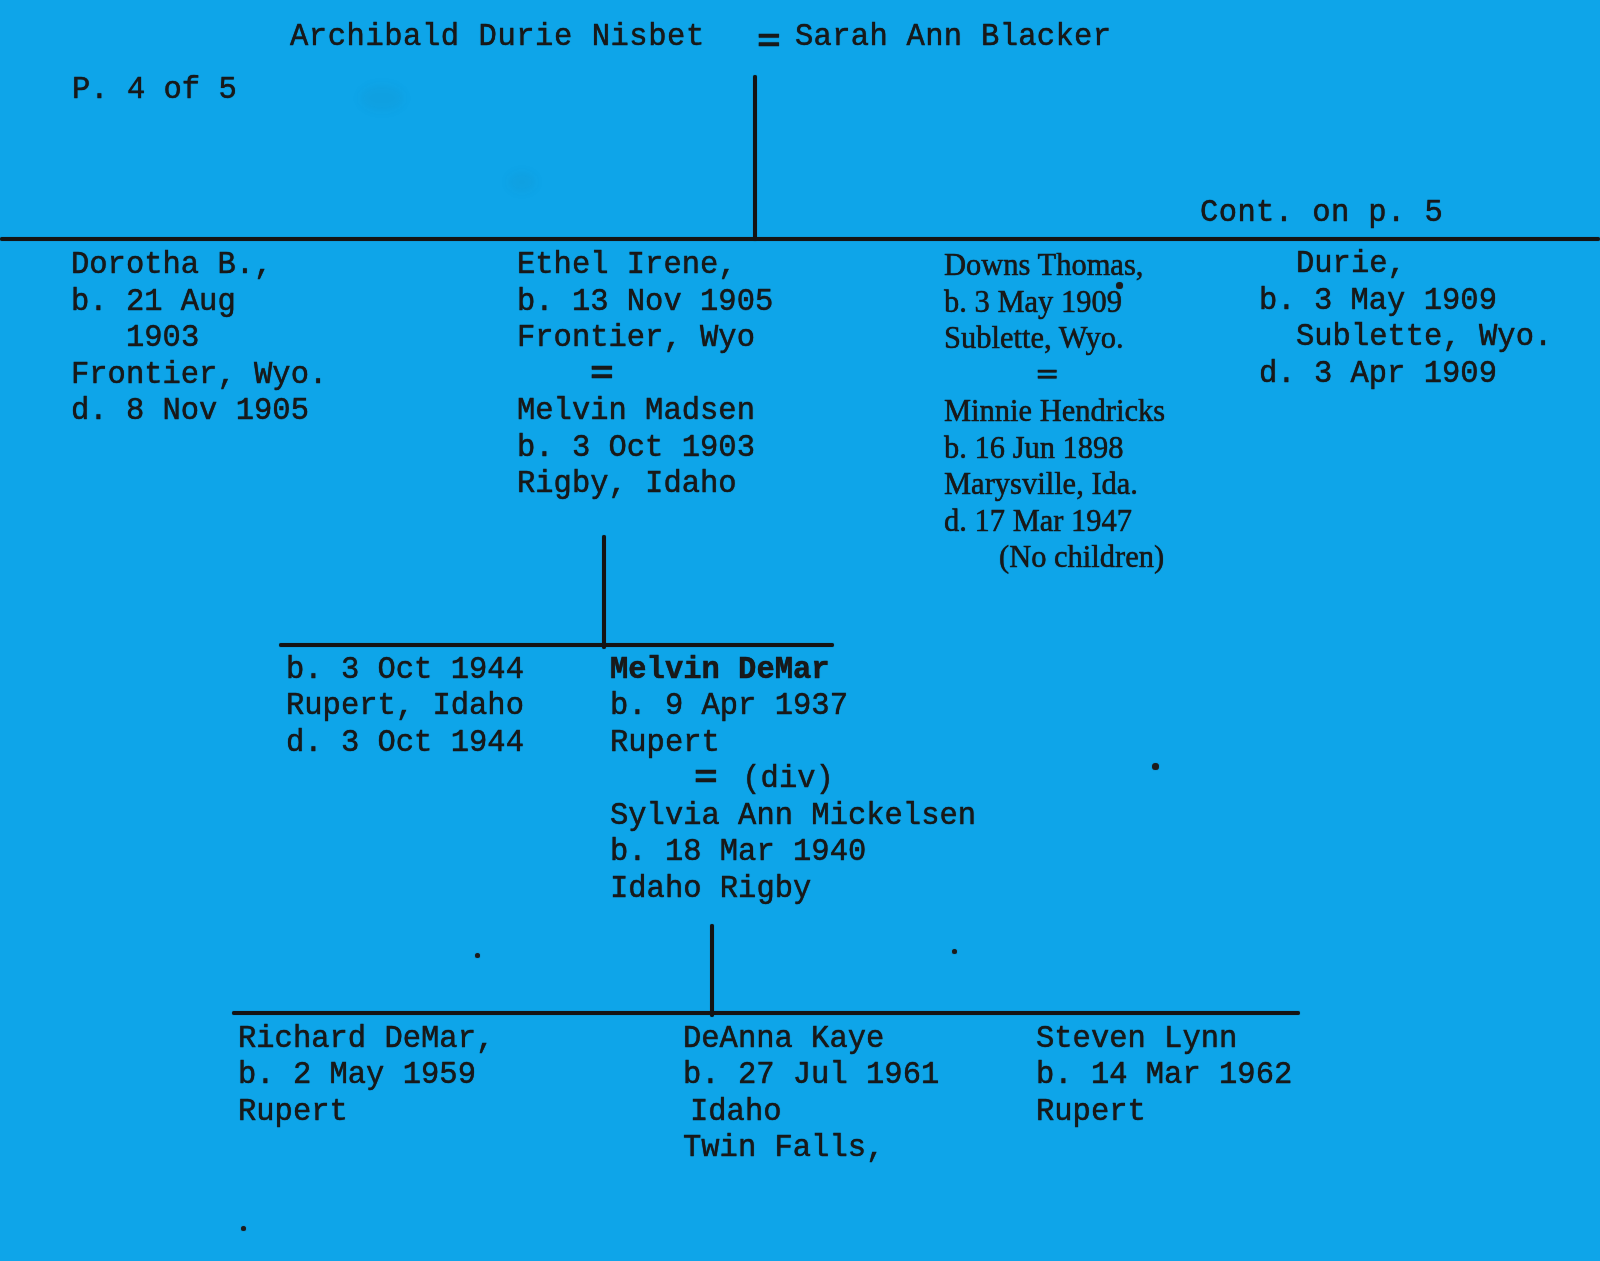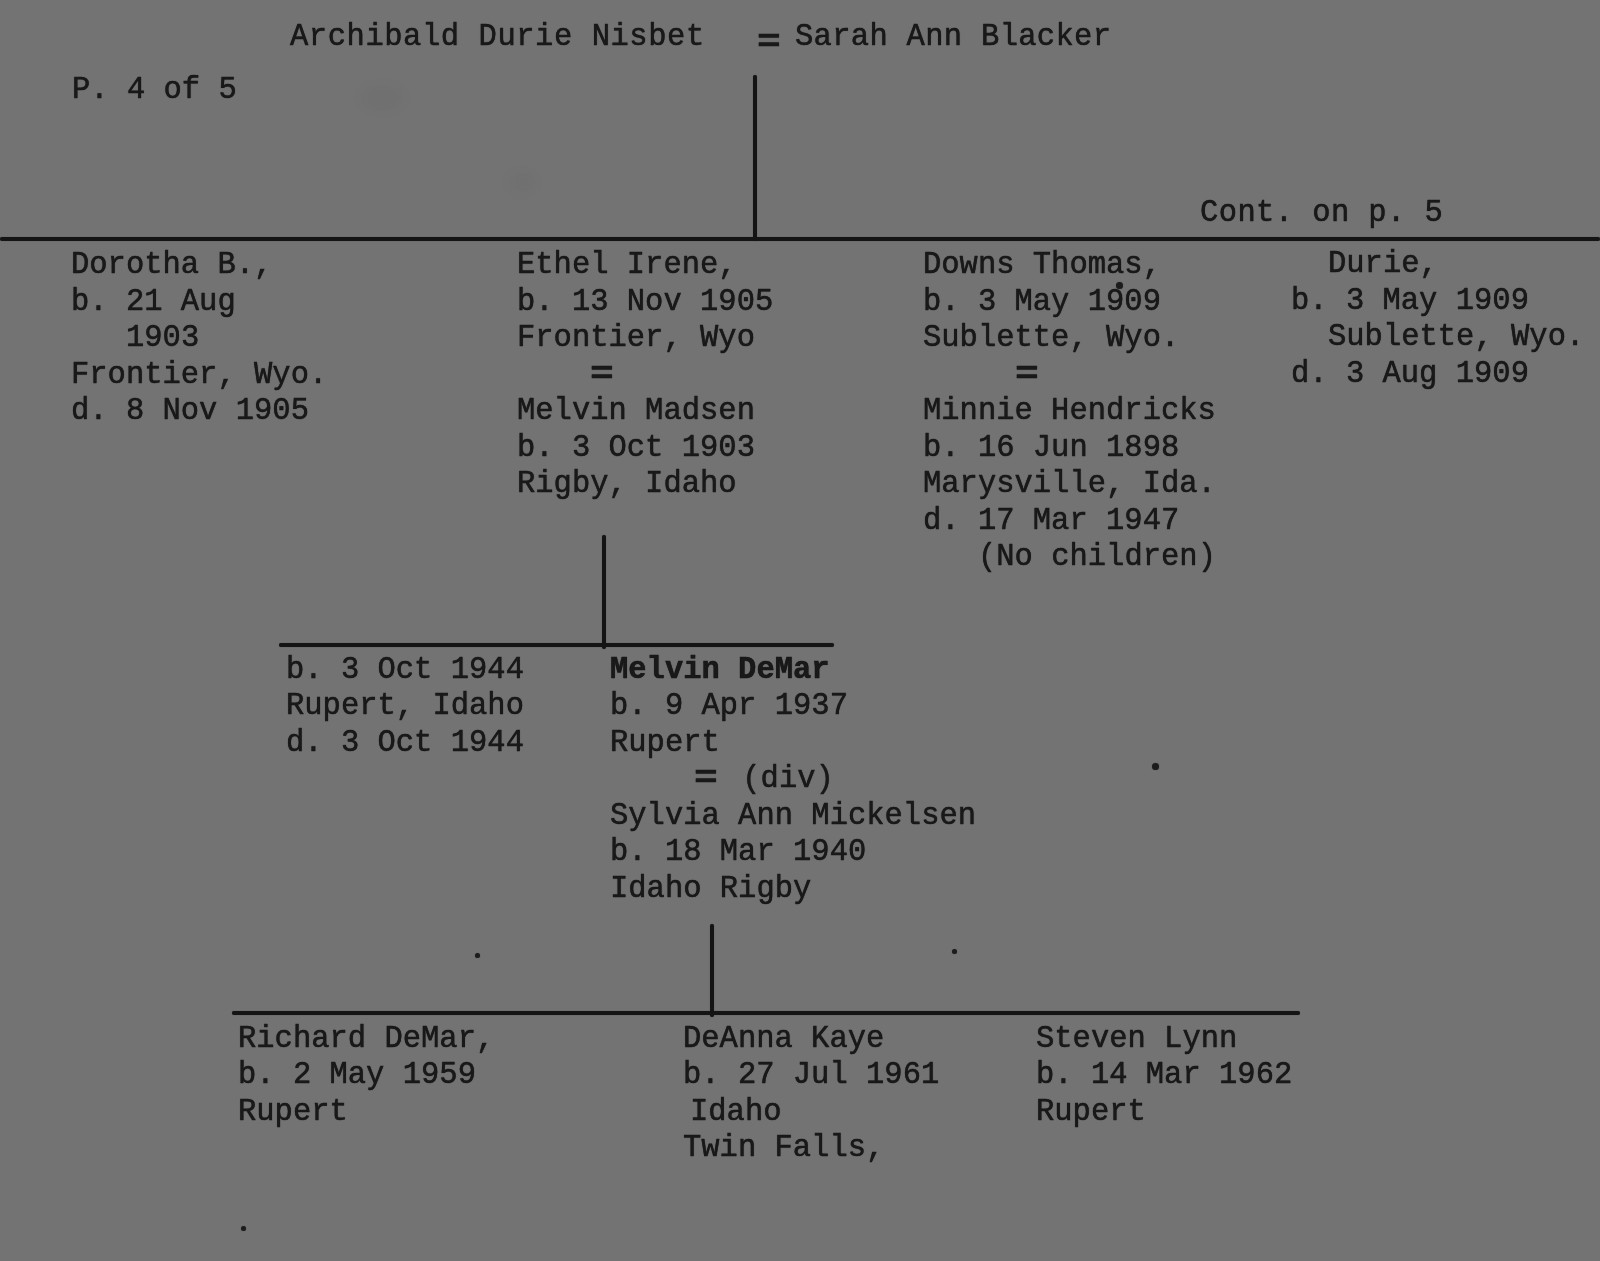--- a/index.html
+++ b/index.html
@@ -5,21 +5,21 @@
   html, body {
     margin: 0;
     padding: 0;
     background: #fdfdfc;
   }
   #page {
     filter: blur(0.28px);
     position: relative;
     width: 1600px;
     height: 1261px;
-    background: #737373;
+    background: #0ea5e9;
     overflow: hidden;
     font-family: "Liberation Mono", monospace;
     font-size: 30.5px;
     color: #191919;
   }
   .txt {
     position: absolute;
     white-space: pre;
     line-height: 36.5px;
   }
@@ -82,37 +82,37 @@
   <div class="block" style="left:517px; top:247px;">
     <div class="ln">Ethel Irene,</div>
     <div class="ln">b. 13 Nov 1905</div>
     <div class="ln">Frontier, Wyo</div>
     <div class="ln" style="padding-left:73px;"><span class="eq">=</span></div>
     <div class="ln">Melvin Madsen</div>
     <div class="ln">b. 3 Oct 1903</div>
     <div class="ln">Rigby, Idaho</div>
   </div>
 
-  <div class="block" style="left:923px; top:247px;">
+  <div class="block" style="left:944px; top:247px;font-family:Liberation Serif, serif;">
     <div class="ln">Downs Thomas,</div>
     <div class="ln">b. 3 May 1909</div>
     <div class="ln">Sublette, Wyo.</div>
     <div class="ln" style="padding-left:92px;"><span class="eq">=</span></div>
     <div class="ln">Minnie Hendricks</div>
     <div class="ln">b. 16 Jun 1898</div>
     <div class="ln">Marysville, Ida.</div>
     <div class="ln">d. 17 Mar 1947</div>
     <div class="ln" style="padding-left:55px;">(No children)</div>
   </div>
 
-  <div class="block" style="left:1259px; top:246px;margin-left:32px;">
+  <div class="block" style="left:1259px; top:246px;">
     <div class="ln" style="padding-left:37px;">Durie,</div>
     <div class="ln">b. 3 May 1909</div>
     <div class="ln" style="padding-left:37px;">Sublette, Wyo.</div>
-    <div class="ln">d. 3 Aug 1909</div>
+    <div class="ln">d. 3 Apr 1909</div>
   </div>
 
   <div class="block" style="left:286px; top:651.5px;">
     <div class="ln">b. 3 Oct 1944</div>
     <div class="ln">Rupert, Idaho</div>
     <div class="ln">d. 3 Oct 1944</div>
   </div>
 
   <div class="block" style="left:610px; top:651.5px;">
     <div class="ln strong">Melvin DeMar</div>

